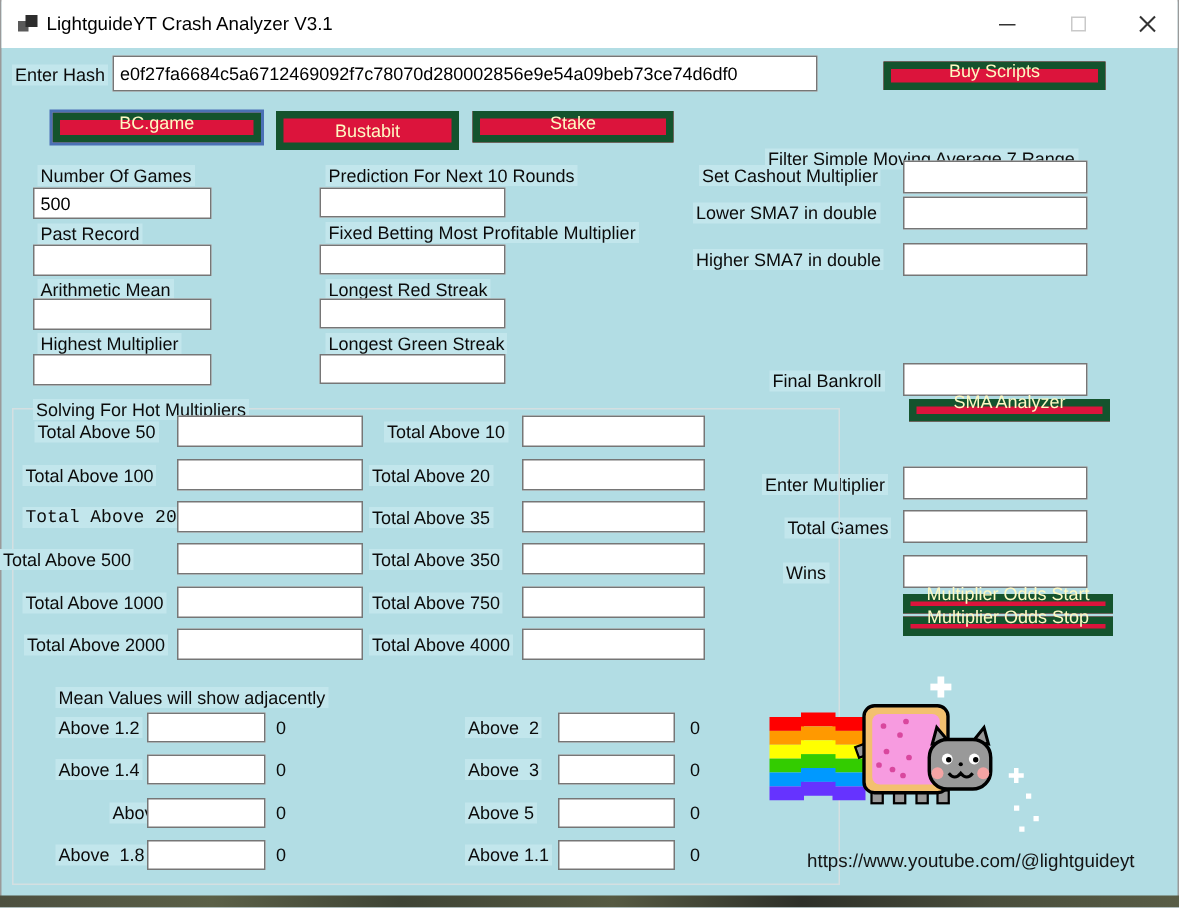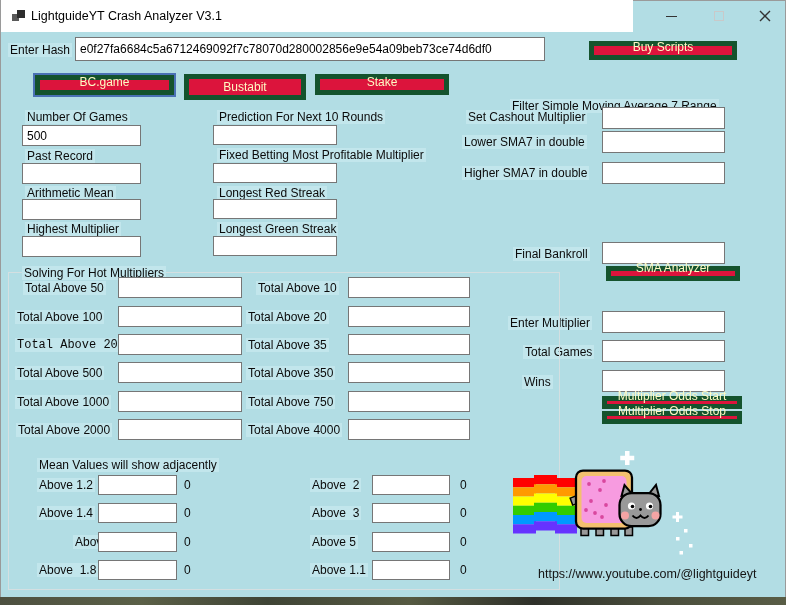--- a/index.html
+++ b/index.html
@@ -4,21 +4,21 @@
 <style>
   * { margin:0; padding:0; box-sizing:border-box; }
   html,body { background:#d7d7d7; }
   #window {
     position:relative; width:786px; height:605px;
     font-family:"Liberation Sans", sans-serif;
     box-shadow: inset 0 0 0 1px #9a9a9a;
     overflow:hidden; background:#b2dde4;
   }
   #titlebar {
-    position:absolute; left:1px; top:0; width:632px; height:32px;
+    position:absolute; left:1px; top:0; width:784px; height:32px;
     background:#ffffff; z-index:5;text-decoration:underline;
   }
   .title-text { position:absolute; left:30px; top:9px; font-size:12.5px; color:#000; white-space:pre; }
   .app-icon { position:absolute; left:11px; top:10px; width:13px; height:13px; }
   .app-icon .sq1 { position:absolute; left:0; top:4px; width:7px; height:7px; background:#5a5a5a; }
   .app-icon .sq2 { position:absolute; left:5px; top:0; width:8px; height:8px; background:#2d2d2d; }
   .winbtn { position:absolute; top:0; width:44px; height:32px; display:flex; align-items:center; justify-content:center; }
   .min-glyph { width:11px; height:0; border-top:1.5px solid #333; }
   .max-glyph { width:10px; height:10px; border:1.3px solid #c9c9c9; }
   .lbl {
@@ -122,21 +122,21 @@
 
   <div id="groupbox"></div>
   <span class="lbl" style="left:22px; top:266px;">Solving For Hot Multipliers</span>
 
   <span class="lbl" style="left:23px; top:281px;">Total Above 50</span>
   <input class="inp" style="left: 118px; top: 277px; width: 124px; height: 21px;" value="">
   <span class="lbl" style="left:15px; top:310px;">Total Above 100</span>
   <input class="inp" style="left: 118px; top: 306px; width: 124px; height: 21px;" value="">
   <span class="lbl" style="left:15px; top:338px;font-family:Liberation Mono, monospace;">Total Above 200</span>
   <input class="inp" style="left: 118px; top: 334px; width: 124px; height: 21px;" value="">
-  <span class="lbl" style="left:15px; top:366px;">Total Above 500</span>
+  <span class="lbl" style="left:0; top:366px;">Total Above 500</span>
   <input class="inp" style="left: 118px; top: 362px; width: 124px; height: 21px;" value="">
   <span class="lbl" style="left:15px; top:395px;">Total Above 1000</span>
   <input class="inp" style="left: 118px; top: 391px; width: 124px; height: 21px;" value="">
   <span class="lbl" style="left:16px; top:423px;">Total Above 2000</span>
   <input class="inp" style="left: 118px; top: 419px; width: 124px; height: 21px;" value="">
 
   <span class="lbl" style="left:256px; top:281px;">Total Above 10</span>
   <input class="inp" style="left: 348px; top: 277px; width: 122px; height: 21px;" value="">
   <span class="lbl" style="left:246px; top:310px;">Total Above 20</span>
   <input class="inp" style="left: 348px; top: 306px; width: 122px; height: 21px;" value="">

